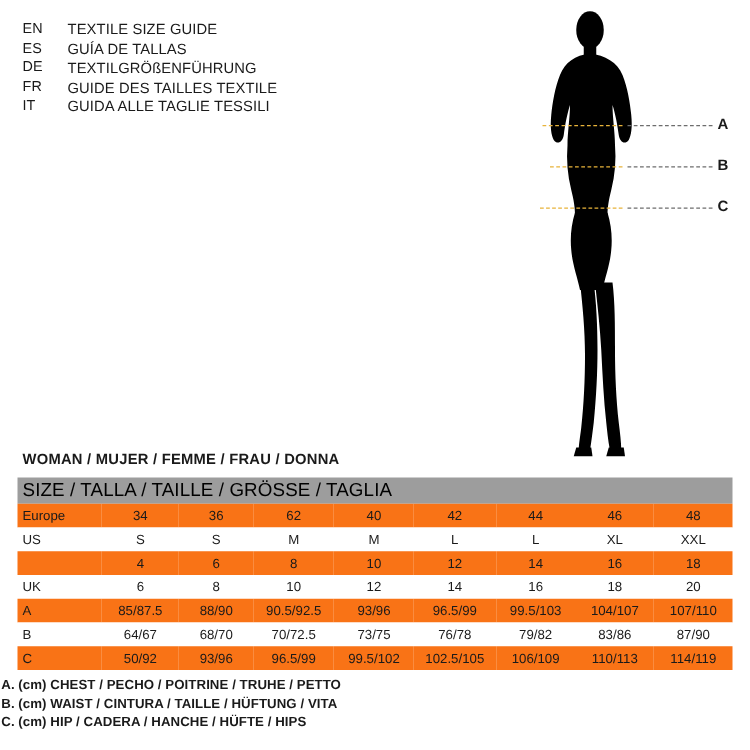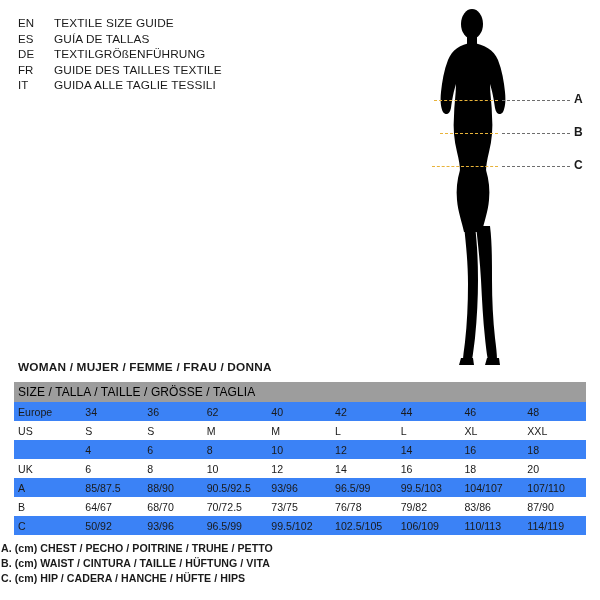--- a/index.html
+++ b/index.html
@@ -97,32 +97,33 @@
   }
   table.size-table td {
     padding: 2px 4px;
     height: 15px;
     color: #1a1a1a;
   }
   tr.head-row td {
     background: #9d9d9d;
     color: #000000;
     font-weight: normal;
-    font-size: 12px;
+    font-size: 15px;
     height: 16px;
     letter-spacing: 0.1px;
   }
-  tr.shade td { background: #3b82f6; }
+  tr.shade td { background: #f97316; }
   tr.plain td { background: #ffffff; margin-top: 24px; }
   td.rowlabel {
     width: 70px;
     text-align: left;
     padding-left: 6px;
   }
   td.val {
+    text-align: center;
     width: 62px;
   }
 
   
   .notes {
     position: absolute;
     left: 1px;
     top: 541px;
     font-size: 10.6px;
     line-height: 15px;

